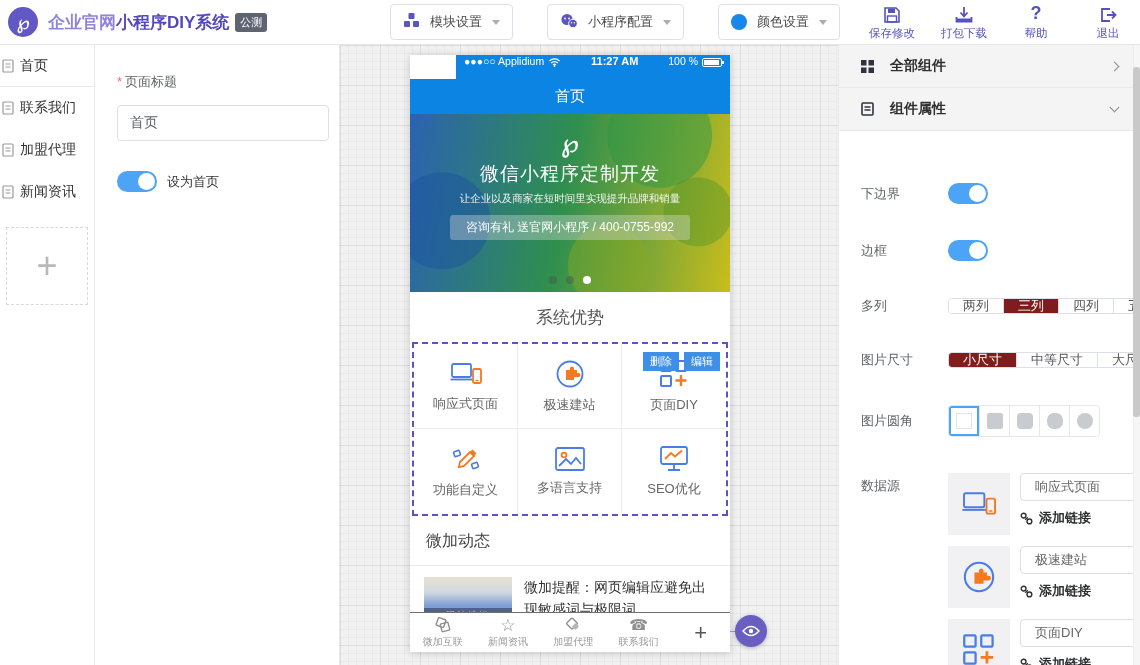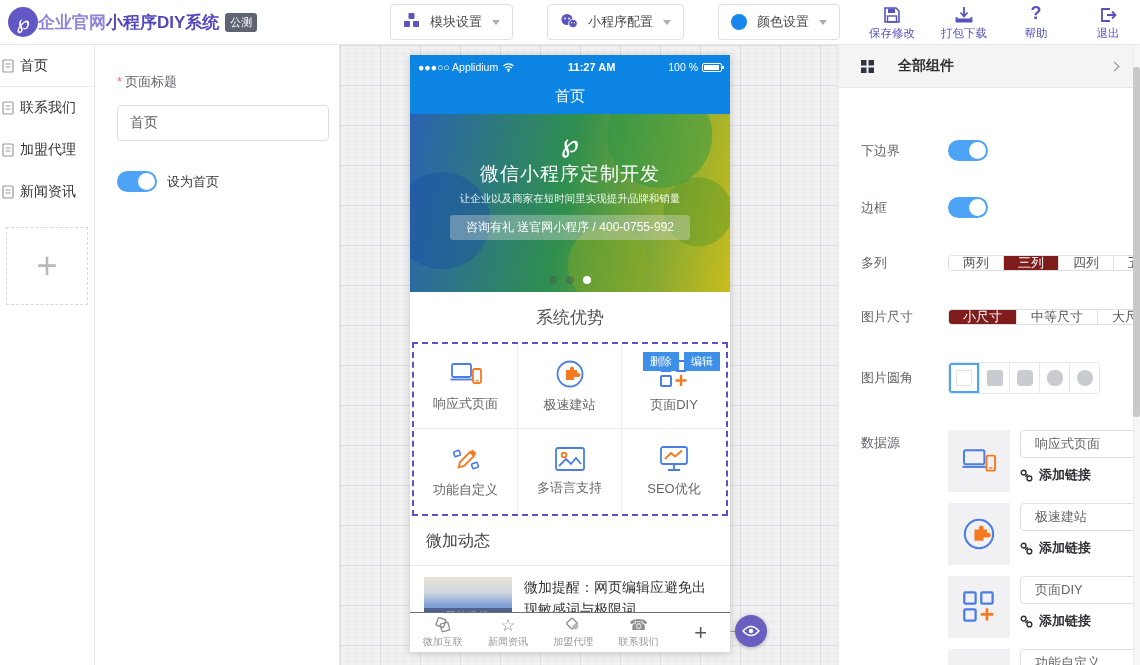--- a/index.html
+++ b/index.html
@@ -4,21 +4,21 @@
 <style>
   *{margin:0;padding:0;box-sizing:border-box;}
   body{background:#fff;}
   .app{position:relative;width:1140px;height:665px;overflow:hidden;background:#fff;
        font-family:"Liberation Sans","DejaVu Sans",sans-serif;color:#333;}
   
   .hdr{position:absolute;left:0;top:0;width:1140px;height:45px;background:#fff;
        border-bottom:1px solid #e6e6e6;display:flex;align-items:center;}
   .logo{width:30px;height:30px;border-radius:50%;background:#6258c5;color:#fff;margin-left:8px;
         display:flex;align-items:center;justify-content:center;font-size:19px;font-weight:bold;}
-  .ttl{font-size:17px;font-weight:600;white-space:nowrap;}
+  .ttl{margin-left:10px;font-size:17px;font-weight:600;white-space:nowrap;}
   .ttl .lt{color:#8e85da;}
   .ttl .dk{color:#5348bd;}
   .beta{display:inline-block;margin-left:6px;background:#5f6472;color:#fff;font-size:11px;
         font-weight:400;padding:2px 5px;border-radius:3px;vertical-align:2px;}
   .tools{position:absolute;left:390px;top:4px;display:flex;gap:34px;}
   .tbtn{height:36px;border:1px solid #dcdfe6;border-radius:4px;background:#fff;display:flex;
         align-items:center;padding:0 12px;gap:10px;font-size:13px;color:#4a4a4a;cursor:pointer;}
   .caret{width:0;height:0;border-left:4px solid transparent;border-right:4px solid transparent;
          border-top:5px solid #a9adb5;}
   .colorDot{width:16px;height:16px;border-radius:50%;background:#1787ec;}
@@ -48,22 +48,22 @@
   
   .canvas{position:absolute;left:340px;top:45px;width:498px;height:620px;background-color:#f1f1f2;
     background-image:
       linear-gradient(rgba(110,110,125,.05) 1px,transparent 1px),
       linear-gradient(90deg,rgba(110,110,125,.05) 1px,transparent 1px),
       linear-gradient(rgba(110,110,125,.09) 1px,transparent 1px),
       linear-gradient(90deg,rgba(110,110,125,.09) 1px,transparent 1px);
     background-size:8px 8px,8px 8px,40px 40px,40px 40px;}
   .phone{position:absolute;left:70px;top:10px;width:320px;height:597px;background:#fff;
          box-shadow:0 1px 8px rgba(0,0,0,.18);overflow:hidden;}
-  .sbar{height:22px;background:#0c84e4;color:#fff;display:flex;align-items:center;
-        padding:12px 8px;font-size:10.5px;}
+  .sbar{height:22px;background:#0c84e4;color:#fff;display:flex;align-items:flex-end;
+        padding:12px 8px;font-size:10.5px;margin-left:46px;}
   .sbar .mid{flex:1;text-align:center;font-weight:bold;font-size:11px;}
   .batt{display:inline-block;width:20px;height:9px;border:1px solid #fff;border-radius:2px;
         position:relative;margin-left:4px;vertical-align:-1px;}
   .batt::before{content:"";position:absolute;left:1px;top:1px;bottom:1px;width:15px;background:#fff;}
   .batt::after{content:"";position:absolute;right:-3px;top:2px;width:2px;height:3px;background:#fff;}
   .navttl{height:35px;background:#0c84e4;color:#fff;display:flex;align-items:center;
           justify-content:center;font-size:15px;}
   .banner{height:178px;position:relative;text-align:center;color:#fff;overflow:hidden;
     background:
       radial-gradient(circle at 78% 12%, rgba(40,150,70,.45) 0 52px, transparent 53px),
@@ -106,21 +106,21 @@
   .tab .tic{height:17px;display:flex;align-items:center;font-size:15px;color:#8f8f8f;}
   .tabPlus{flex:.9;text-align:center;font-size:22px;color:#555;cursor:pointer;}
   .eyeBtn{position:absolute;left:395px;top:570px;width:32px;height:32px;border-radius:50%;
           background:#6a5fc0;display:flex;align-items:center;justify-content:center;cursor:pointer;
           box-shadow:0 1px 4px rgba(0,0,0,.25);}
   .eyeTail{position:absolute;left:387px;top:586px;width:9px;height:1px;background:#9a9a9a;}
   
   .insp{position:absolute;left:838px;top:45px;width:302px;height:620px;background:#fff;
         border-left:1px solid #e9e9e9;}
   .ihdr{height:43px;background:#f4f4f5;border-bottom:1px solid #e8e8e8;display:flex;
-        align-items:center;padding:0 22px;gap:24px;font-size:14px;font-weight:bold;color:#2f2f2f;cursor:pointer;}
+        align-items:center;padding:0 22px;gap:16px;font-size:14px;font-weight:bold;color:#2f2f2f;cursor:pointer;}
   .chev{width:7px;height:7px;border-right:1.5px solid #8a8a8a;border-bottom:1.5px solid #8a8a8a;
         margin-left:auto;flex:none;}
   .chev.right{transform:rotate(-45deg);}
   .chev.down{transform:rotate(45deg);margin-top:-4px;}
   .icontent{padding:16px 0 0 22px;}
   .irow{display:flex;align-items:center;margin-bottom:16px;margin-top:36px;}
   .irow .ilb{width:65px;font-size:13px;color:#5f6368;flex:none;}
   .seg{display:flex;border:1px solid #dcdfe6;border-radius:4px;overflow:hidden;height:16px;}
   .seg .opt{display:flex;align-items:center;justify-content:center;font-size:13px;color:#555;
             background:#fff;border-left:1px solid #dcdfe6;padding:0 14px;cursor:pointer;white-space:nowrap;}
@@ -410,20 +410,28 @@
     <div class="ihdr">
       <svg width="13" height="13" viewBox="0 0 13 13">
           <rect x="0" y="0" width="5.5" height="5.5" fill="#2f3340"></rect>
           <rect x="7.5" y="0" width="5.5" height="5.5" fill="#2f3340"></rect>
           <rect x="0" y="7.5" width="5.5" height="5.5" fill="#2f3340"></rect>
           <rect x="7.5" y="7.5" width="5.5" height="5.5" fill="#2f3340"></rect>
         </svg>
       <span>全部组件</span>
       <span class="chev right"></span>
     </div>
+    <div class="ihdr">
+      <svg width="13" height="14" viewBox="0 0 13 14">
+          <rect x="1" y="1" width="11" height="12" rx="1" fill="none" stroke="#2f3340" stroke-width="1.6"></rect>
+          <path d="M3.5 5 h6 M3.5 8 h6" stroke="#2f3340" stroke-width="1.4"></path>
+        </svg>
+      <span>组件属性</span>
+      <span class="chev down"></span>
+    </div>
 
     <div class="icontent">
       <div class="irow">
         <span class="ilb">下边界</span>
         <div class="toggle" style="margin-left:22px"></div>
       </div>
       <div class="irow" style="margin-bottom:18px">
         <span class="ilb">边框</span>
         <div class="toggle" style="margin-left:22px"></div>
       </div>

